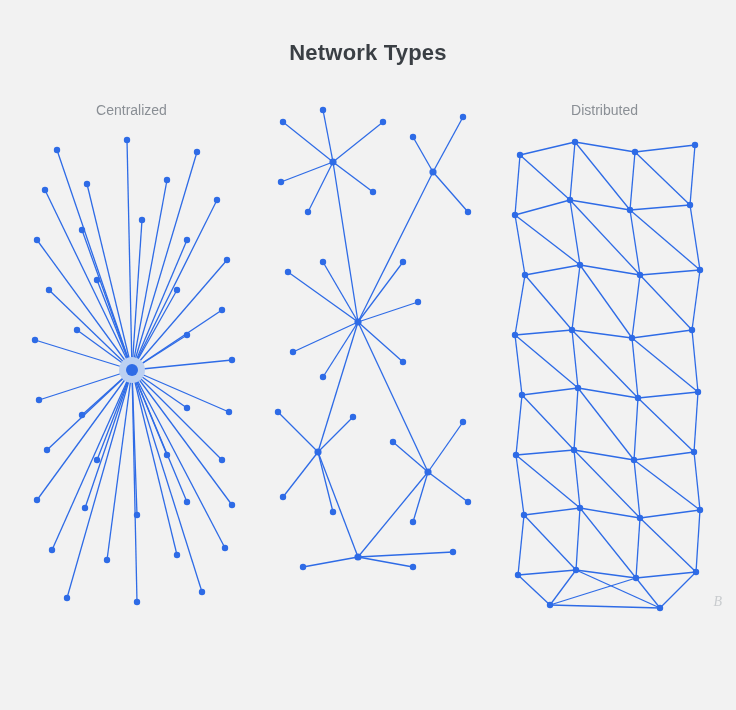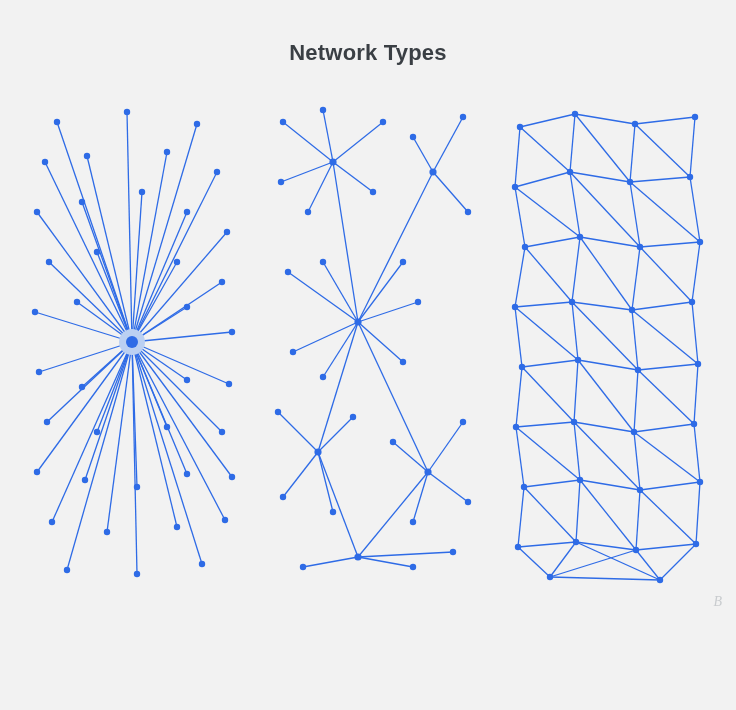--- a/index.html
+++ b/index.html
@@ -56,20 +56,21 @@
 </style>
 </head>
 <body>
 
 <div class="page">
   <h1 class="title">Network Types</h1>
 
   <div class="columns">
 
     <div class="col">
+      <div class="col-label">Centralized</div>
       <svg class="graph" width="210" height="490" id="svg-centralized">
           <line x1="105" y1="240" x2="30" y2="20" stroke="#2E6BE6" stroke-width="1.3"></line>
           <line x1="105" y1="240" x2="100" y2="10" stroke="#2E6BE6" stroke-width="1.3"></line>
           <line x1="105" y1="240" x2="170" y2="22" stroke="#2E6BE6" stroke-width="1.3"></line>
           <line x1="105" y1="240" x2="18" y2="60" stroke="#2E6BE6" stroke-width="1.3"></line>
           <line x1="105" y1="240" x2="60" y2="54" stroke="#2E6BE6" stroke-width="1.3"></line>
           <line x1="105" y1="240" x2="140" y2="50" stroke="#2E6BE6" stroke-width="1.3"></line>
           <line x1="105" y1="240" x2="190" y2="70" stroke="#2E6BE6" stroke-width="1.3"></line>
           <line x1="105" y1="240" x2="10" y2="110" stroke="#2E6BE6" stroke-width="1.3"></line>
           <line x1="105" y1="240" x2="55" y2="100" stroke="#2E6BE6" stroke-width="1.3"></line>
@@ -214,20 +215,21 @@
           <circle cx="150" cy="420" r="3.2" fill="#2E6BE6"></circle>
           <circle cx="165" cy="370" r="3.6" fill="#2E6BE6"></circle>
           <circle cx="40" cy="465" r="3.2" fill="#2E6BE6"></circle>
           <circle cx="150" cy="465" r="3.2" fill="#2E6BE6"></circle>
           <circle cx="190" cy="450" r="3.2" fill="#2E6BE6"></circle>
           <circle cx="95" cy="455" r="3.6" fill="#2E6BE6"></circle>
         </svg>
     </div>
 
     <div class="col">
+      <div class="col-label">Distributed</div>
       <svg class="graph" width="210" height="490" id="svg-distributed">
           <line x1="20" y1="25" x2="75" y2="12" stroke="#2E6BE6" stroke-width="1.3"></line>
           <line x1="75" y1="12" x2="135" y2="22" stroke="#2E6BE6" stroke-width="1.3"></line>
           <line x1="135" y1="22" x2="195" y2="15" stroke="#2E6BE6" stroke-width="1.3"></line>
           <line x1="20" y1="25" x2="15" y2="85" stroke="#2E6BE6" stroke-width="1.3"></line>
           <line x1="75" y1="12" x2="70" y2="70" stroke="#2E6BE6" stroke-width="1.3"></line>
           <line x1="135" y1="22" x2="130" y2="80" stroke="#2E6BE6" stroke-width="1.3"></line>
           <line x1="195" y1="15" x2="190" y2="75" stroke="#2E6BE6" stroke-width="1.3"></line>
           <line x1="15" y1="85" x2="70" y2="70" stroke="#2E6BE6" stroke-width="1.3"></line>
           <line x1="70" y1="70" x2="130" y2="80" stroke="#2E6BE6" stroke-width="1.3"></line>

